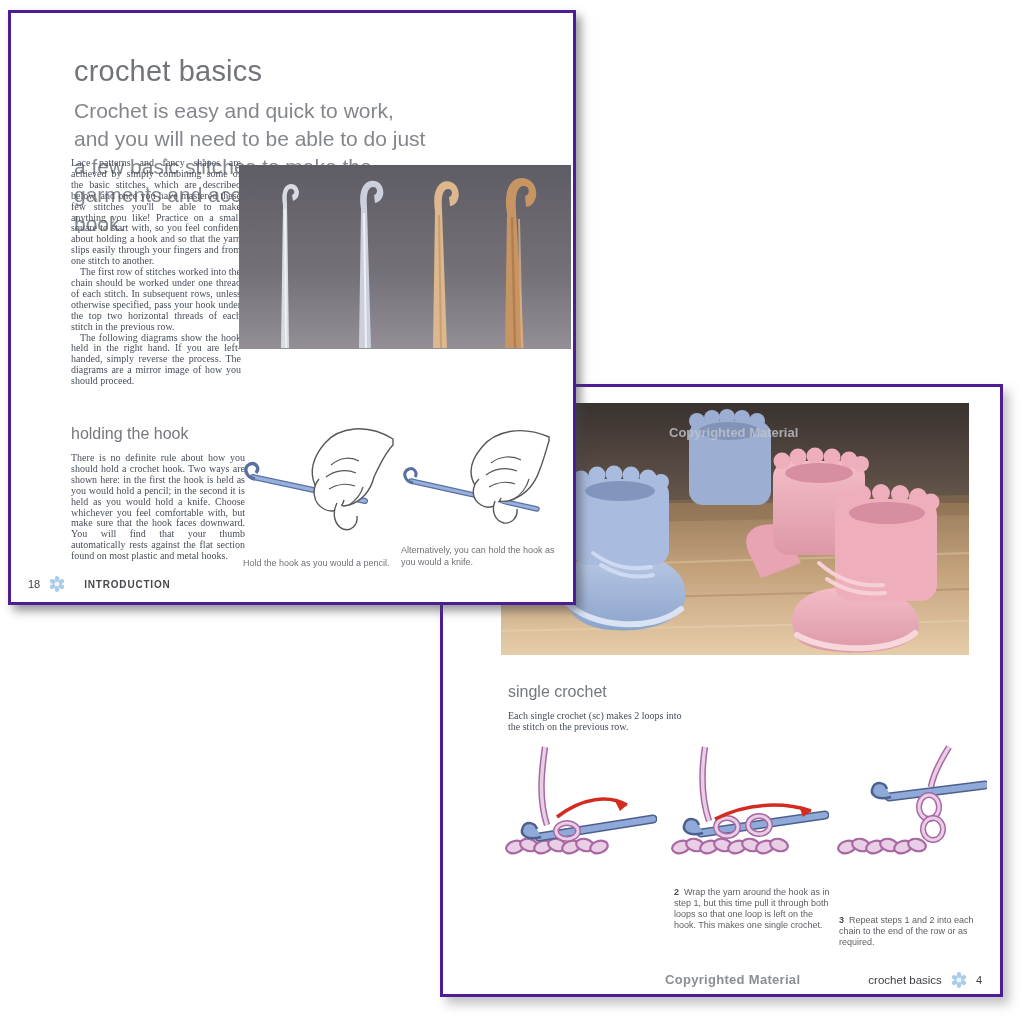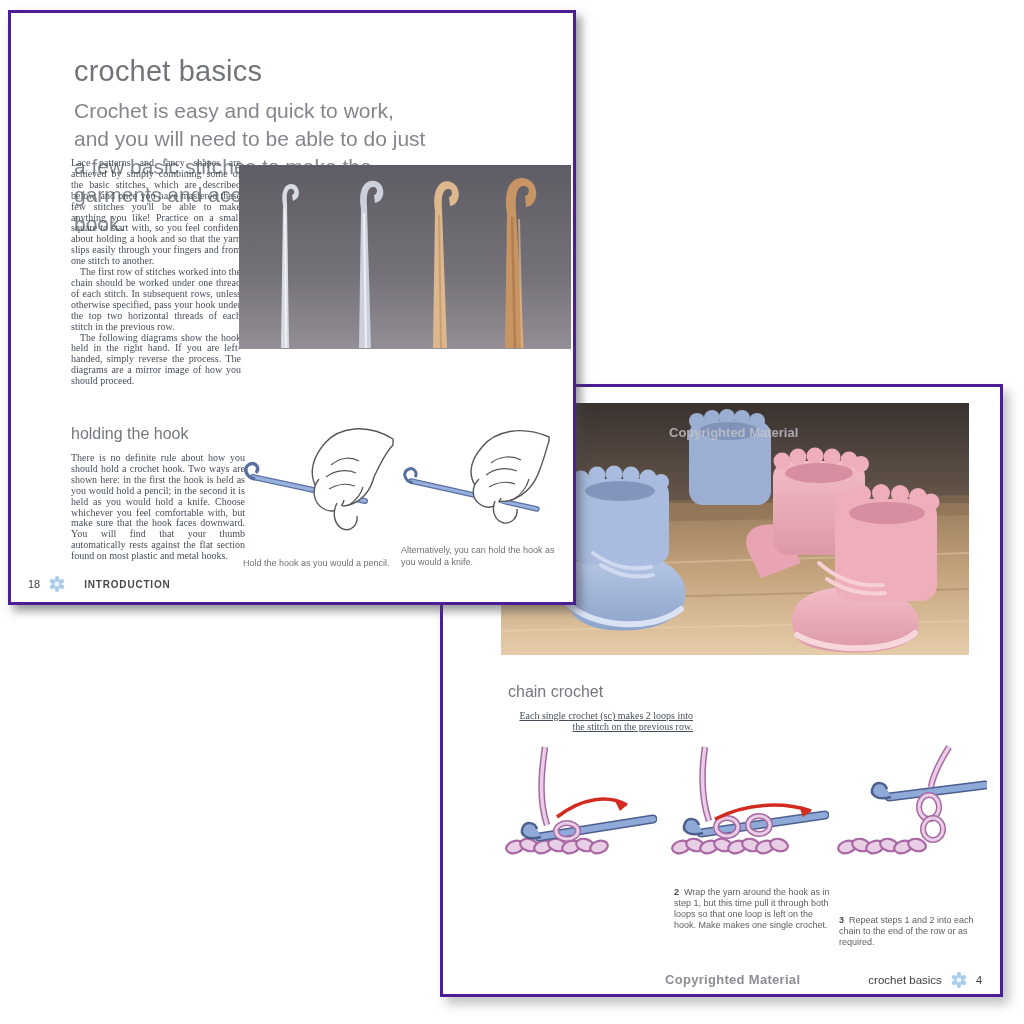--- a/index.html
+++ b/index.html
@@ -117,22 +117,22 @@
           <circle cx="417" cy="94" r="9"></circle>
             <circle cx="430" cy="99" r="8.5"></circle>
         </g>
         <ellipse cx="386" cy="110" rx="38" ry="11" fill="#d68ea0"></ellipse>
         <path d="M318,160 C336,176 358,184 382,182 M326,176 C344,188 364,192 384,190" stroke="#f6d0d6" stroke-width="4" fill="none" stroke-linecap="round"></path>
       </g>
 
       <text x="168" y="34" font-size="13" font-weight="bold" fill="#c2c5cc" opacity="0.8">Copyrighted Material</text>
     </svg>
 
-    <h2 class="subhead abs" style="left:65px;top:296px;">chain crochet</h2>
-    <div class="serif abs" style="left:65px;top:324px;width:185px;text-align:right;text-decoration:underline;">Each single crochet (sc) makes 2 loops into the stitch on the previous row.</div>
+    <h2 class="subhead abs" style="left:65px;top:296px;">single crochet</h2>
+    <div class="serif abs" style="left:65px;top:324px;width:185px;text-align:left;">Each single crochet (sc) makes 2 loops into the stitch on the previous row.</div>
 
     <svg class="abs" style="left:62px;top:358px;" width="152" height="120" viewBox="0 0 152 120">
       <g>
         <g fill="#e9cfe6" stroke="#a968a4" stroke-width="2.2">
           <ellipse cx="10" cy="102" rx="9" ry="6" transform="rotate(-16 10 102)"></ellipse>
           <ellipse cx="24" cy="100" rx="9" ry="6" transform="rotate(14 24 100)"></ellipse>
           <ellipse cx="38" cy="102" rx="9" ry="6" transform="rotate(-16 38 102)"></ellipse>
           <ellipse cx="52" cy="100" rx="9" ry="6" transform="rotate(14 52 100)"></ellipse>
           <ellipse cx="66" cy="102" rx="9" ry="6" transform="rotate(-16 66 102)"></ellipse>
           <ellipse cx="80" cy="100" rx="9" ry="6" transform="rotate(14 80 100)"></ellipse>
@@ -199,21 +199,21 @@
         <path d="M54,52 C40,56 32,50 36,42 C39,36 48,37 50,44" fill="#8fa9d8" stroke="#4d5f8c" stroke-width="2.5"></path>
       </g>
       <ellipse cx="92" cy="62" rx="10" ry="12" fill="none" stroke="#a968a4" stroke-width="6"></ellipse>
       <ellipse cx="92" cy="62" rx="10" ry="12" fill="none" stroke="#e9cfe6" stroke-width="3"></ellipse>
       <ellipse cx="96" cy="84" rx="10" ry="11" fill="none" stroke="#a968a4" stroke-width="6"></ellipse>
       <ellipse cx="96" cy="84" rx="10" ry="11" fill="none" stroke="#e9cfe6" stroke-width="3"></ellipse>
     </svg>
 
     <div class="steptext abs" style="left:231px;top:500px;width:158px;">
       <span class="stepnum">2</span>&nbsp;
-      <span>Wrap the yarn around the hook as in step 1, but this time pull it through both loops so that one loop is left on the hook. Make makes one single crochet.</span>
+      <span>Wrap the yarn around the hook as in step 1, but this time pull it through both loops so that one loop is left on the hook. This makes one single crochet.</span>
     </div>
     <div class="steptext abs" style="left:396px;top:528px;width:150px;">
       <span class="stepnum">3</span>&nbsp;
       <span>Repeat steps 1 and 2 into each chain to the end of the row or as required.</span>
     </div>
 
     <div class="copyright abs" style="left:222px;top:585px;">Copyrighted Material</div>
     <div class="footer-row abs" style="right:18px;top:585px;">
       <span class="chapter-label-lc">crochet basics</span>
       <svg width="16" height="16" viewBox="0 0 16 16">

